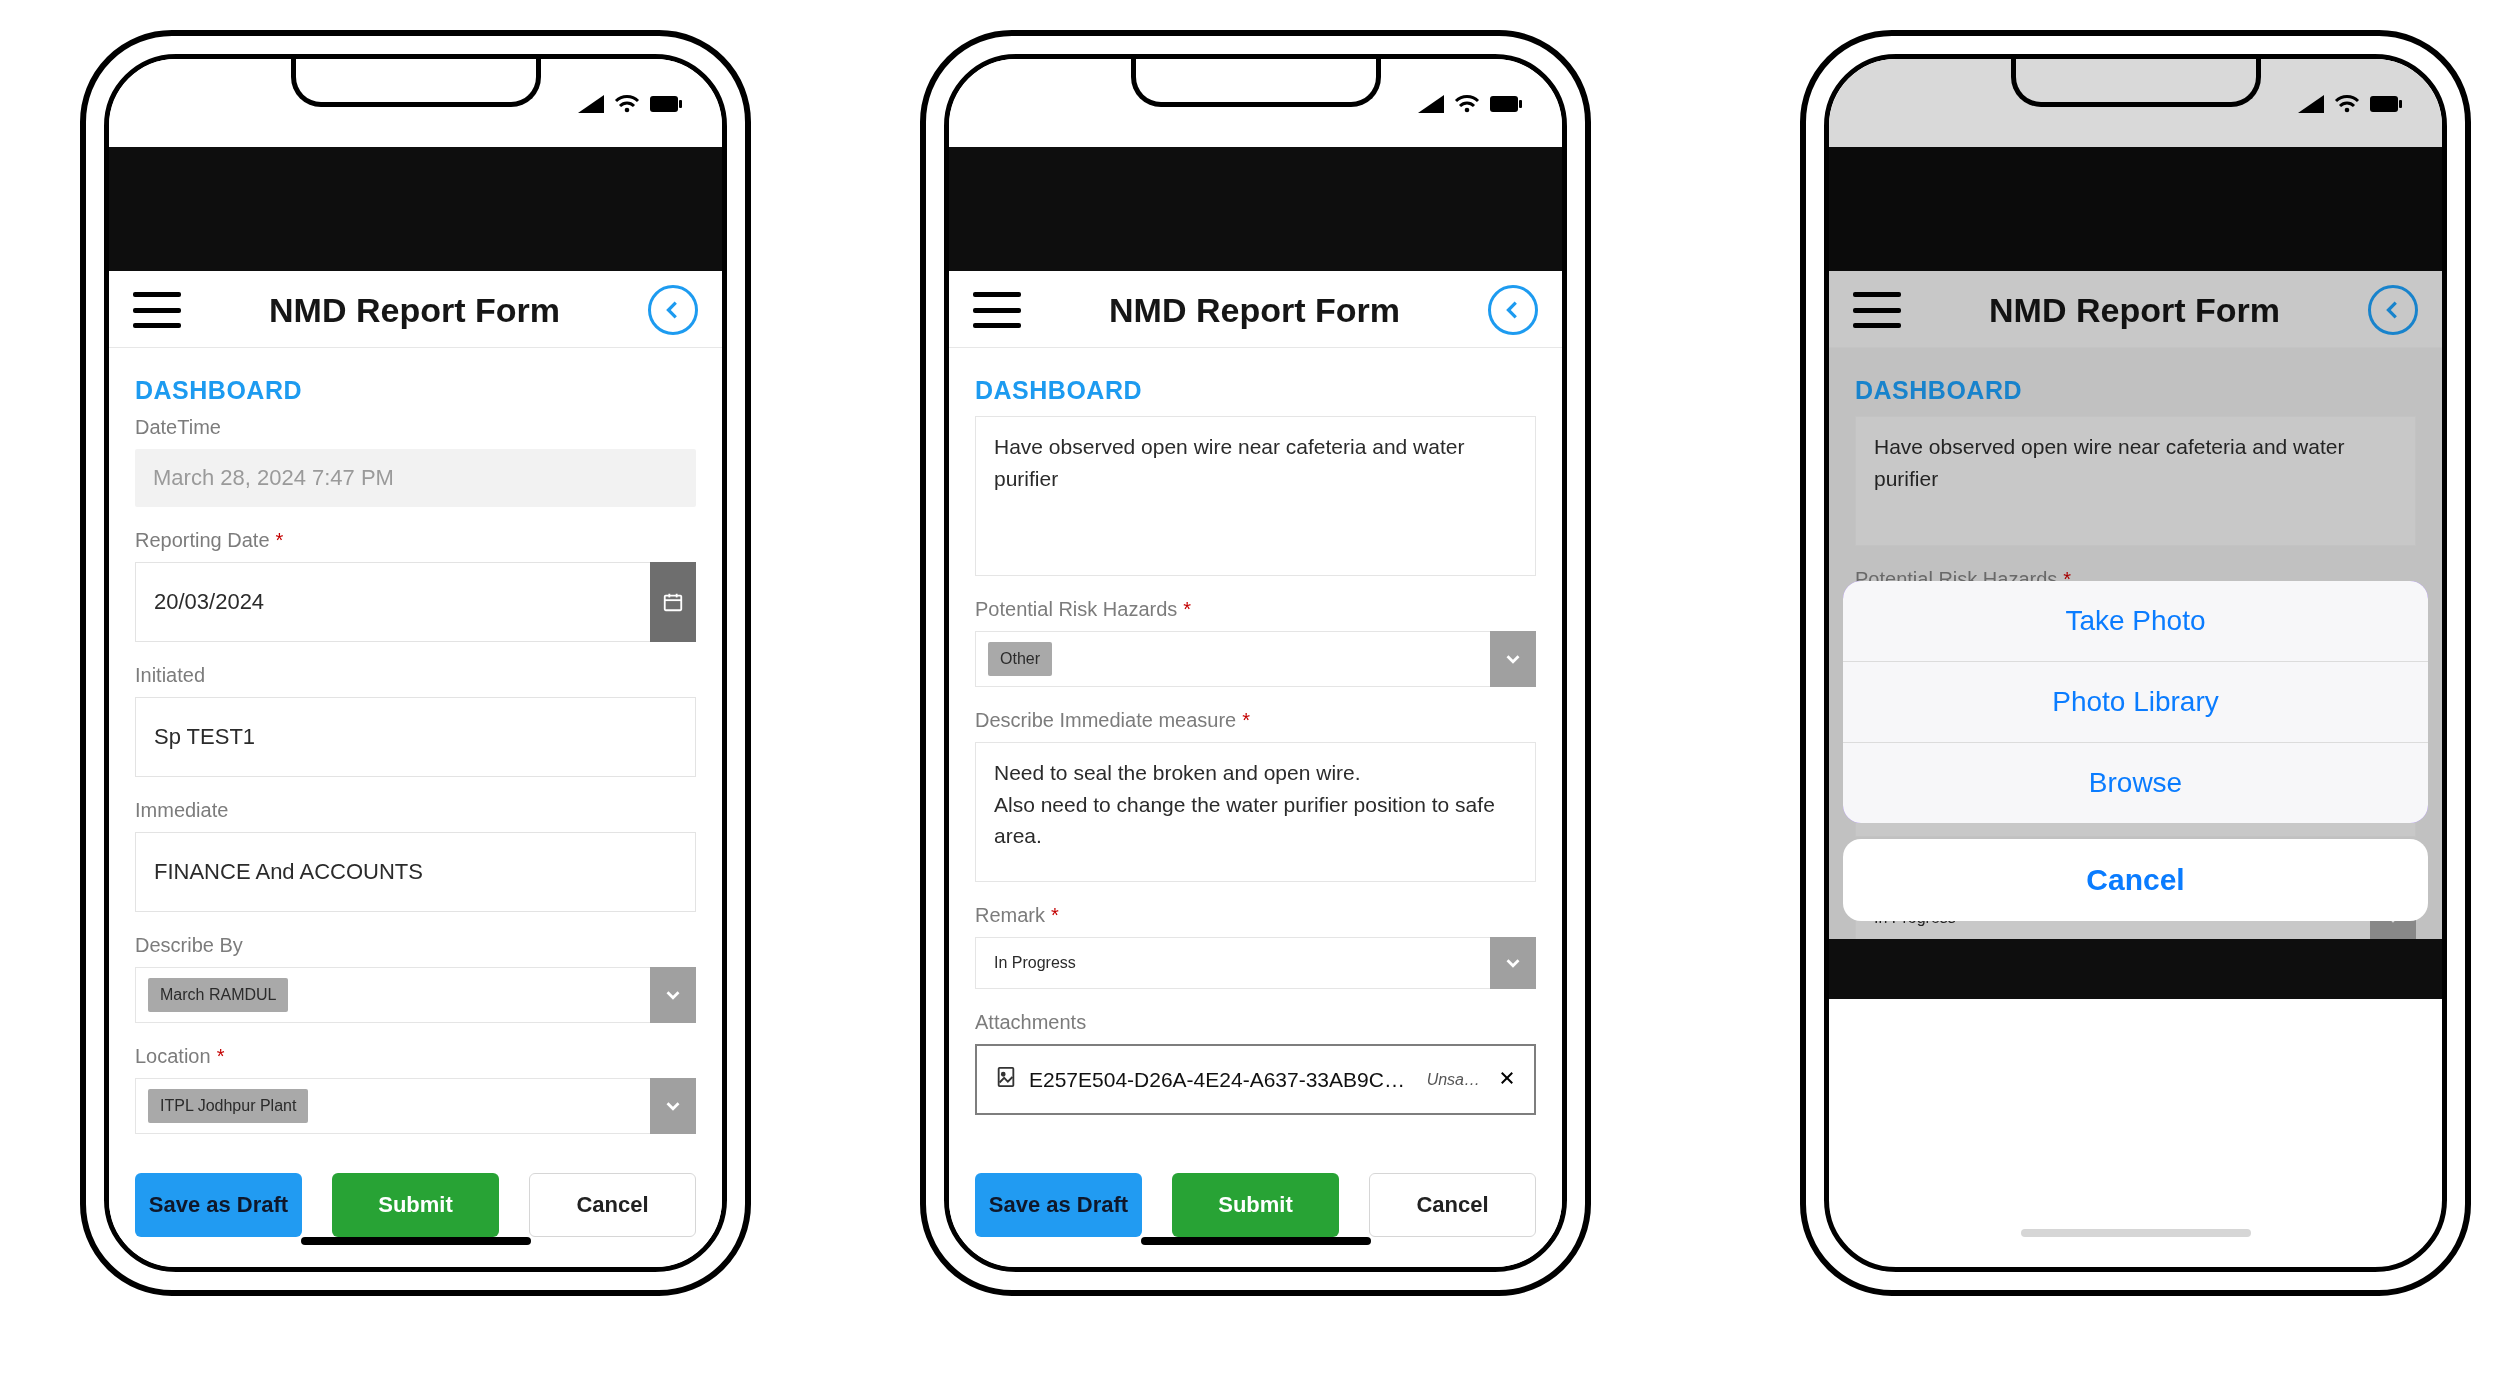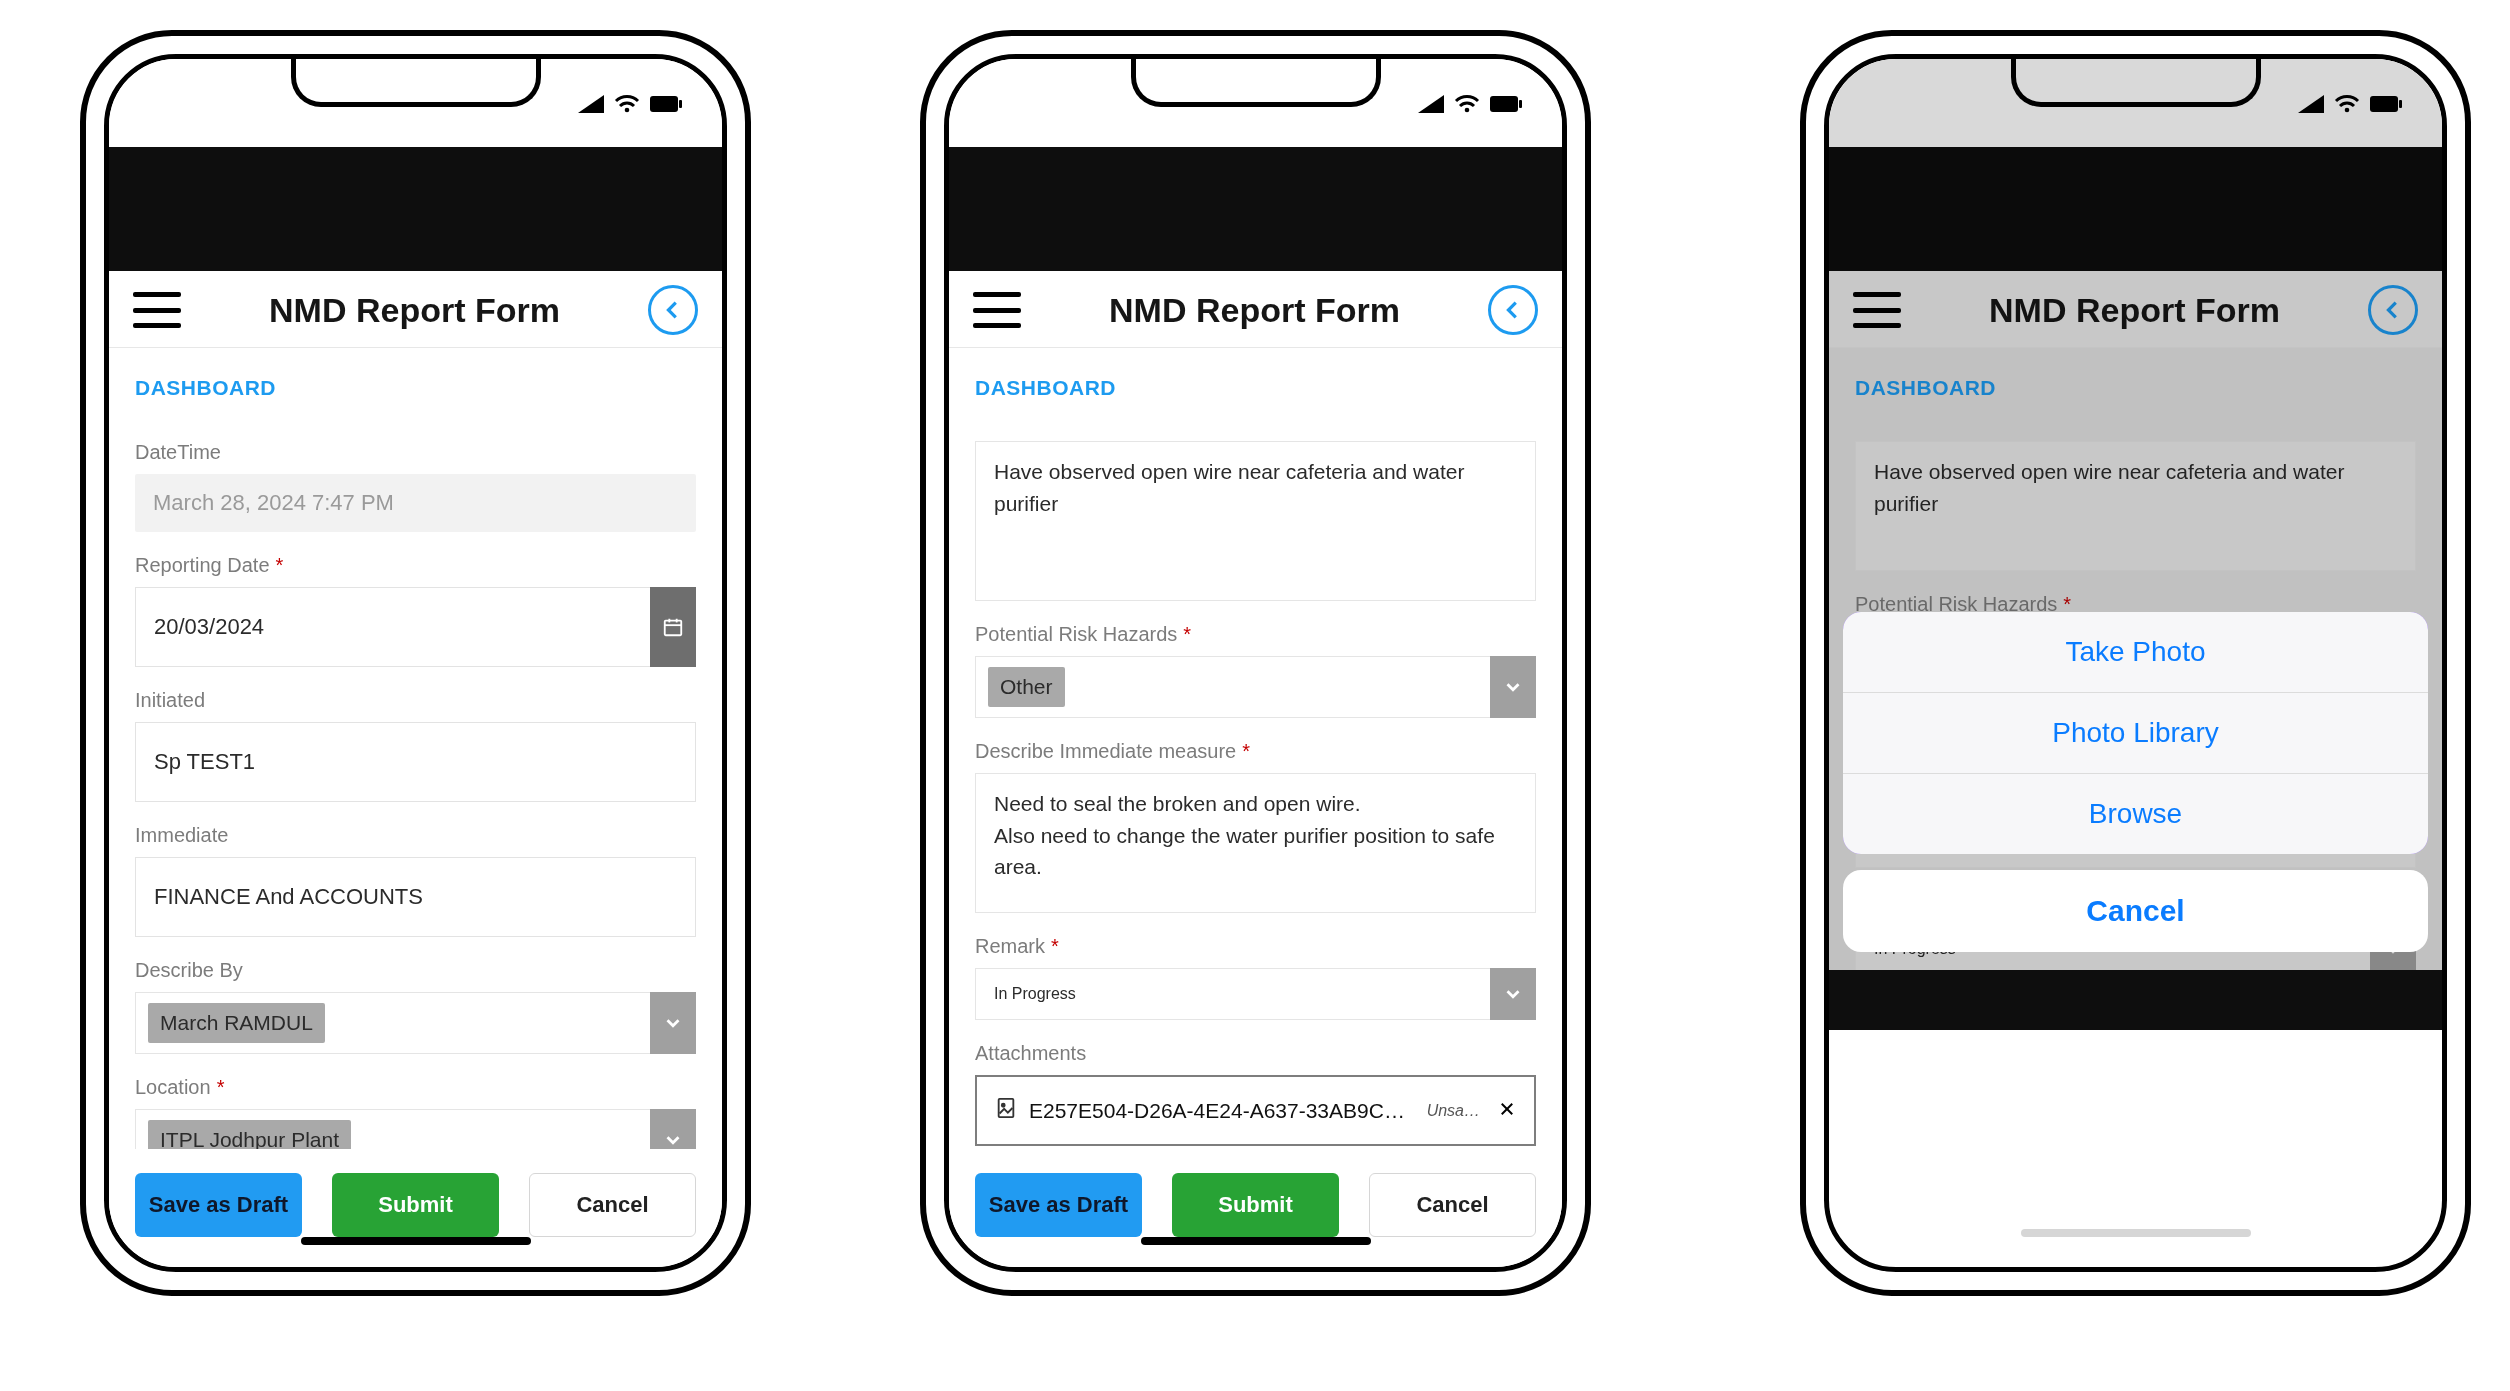--- a/index.html
+++ b/index.html
@@ -102,23 +102,23 @@
   .back-circle svg { stroke: #1d9bf0; }
   .form-body {
     flex: 1;
     padding: 20px 26px 0;
     overflow: hidden;
     background: #fff;
   }
   .dashboard-link {
     color: #1d9bf0;
     font-weight: 700;
-    font-size: 21px;
+    font-size: 25px;
     letter-spacing: 0.5px;
-    margin: 8px 0 41px;
+    margin: 8px 0 11px;
     cursor: pointer;
   }
   .field {
     margin-bottom: 22px;
   }
   .field-label {
     font-size: 20px;
     color: #7c7c7c;
     margin-bottom: 10px;
   }
@@ -147,21 +147,21 @@
   .input-with-icon .input-white { flex: 1; border-right: none; }
   .icon-box {
     width: 46px;
     background: #6e6e6e;
     display: flex; align-items: center; justify-content: center;
   }
   .chip {
     background: #a9a9a9;
     color: #2b2b2b;
     padding: 8px 12px;
-    font-size: 21px;
+    font-size: 16px;
     border-radius: 2px;
   }
   .select-row {
     display: flex;
     align-items: stretch;
   }
   .select-body {
     flex: 1;
     background: #fff;
     border: 1px solid #e5e5e5;

